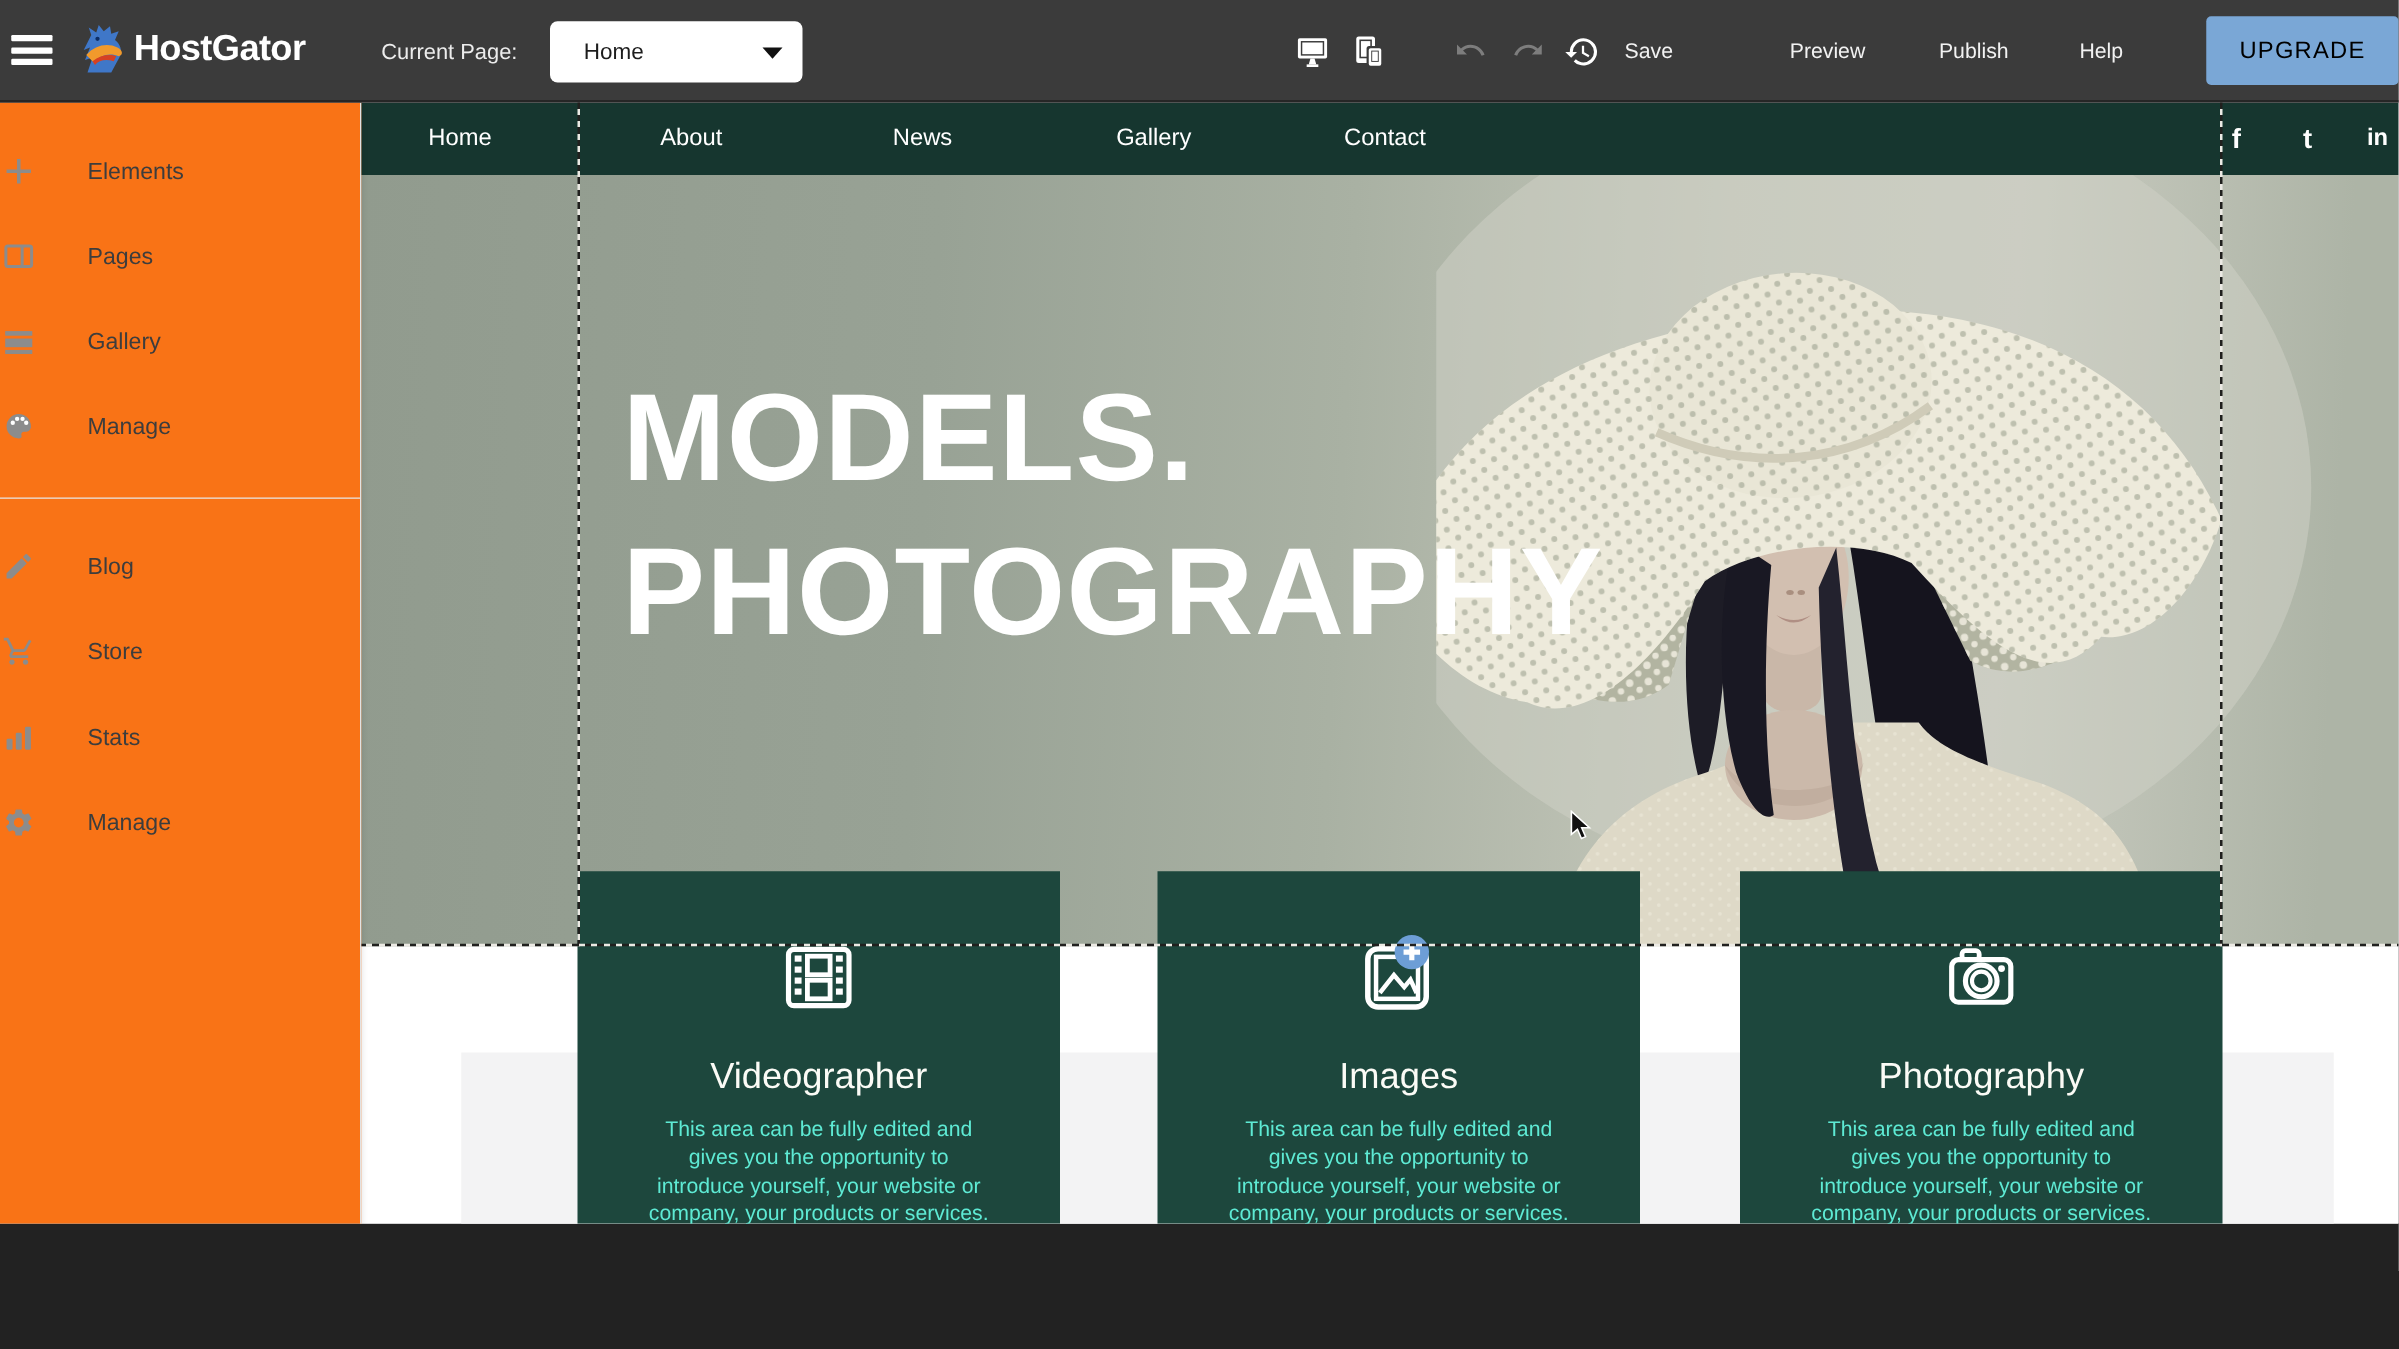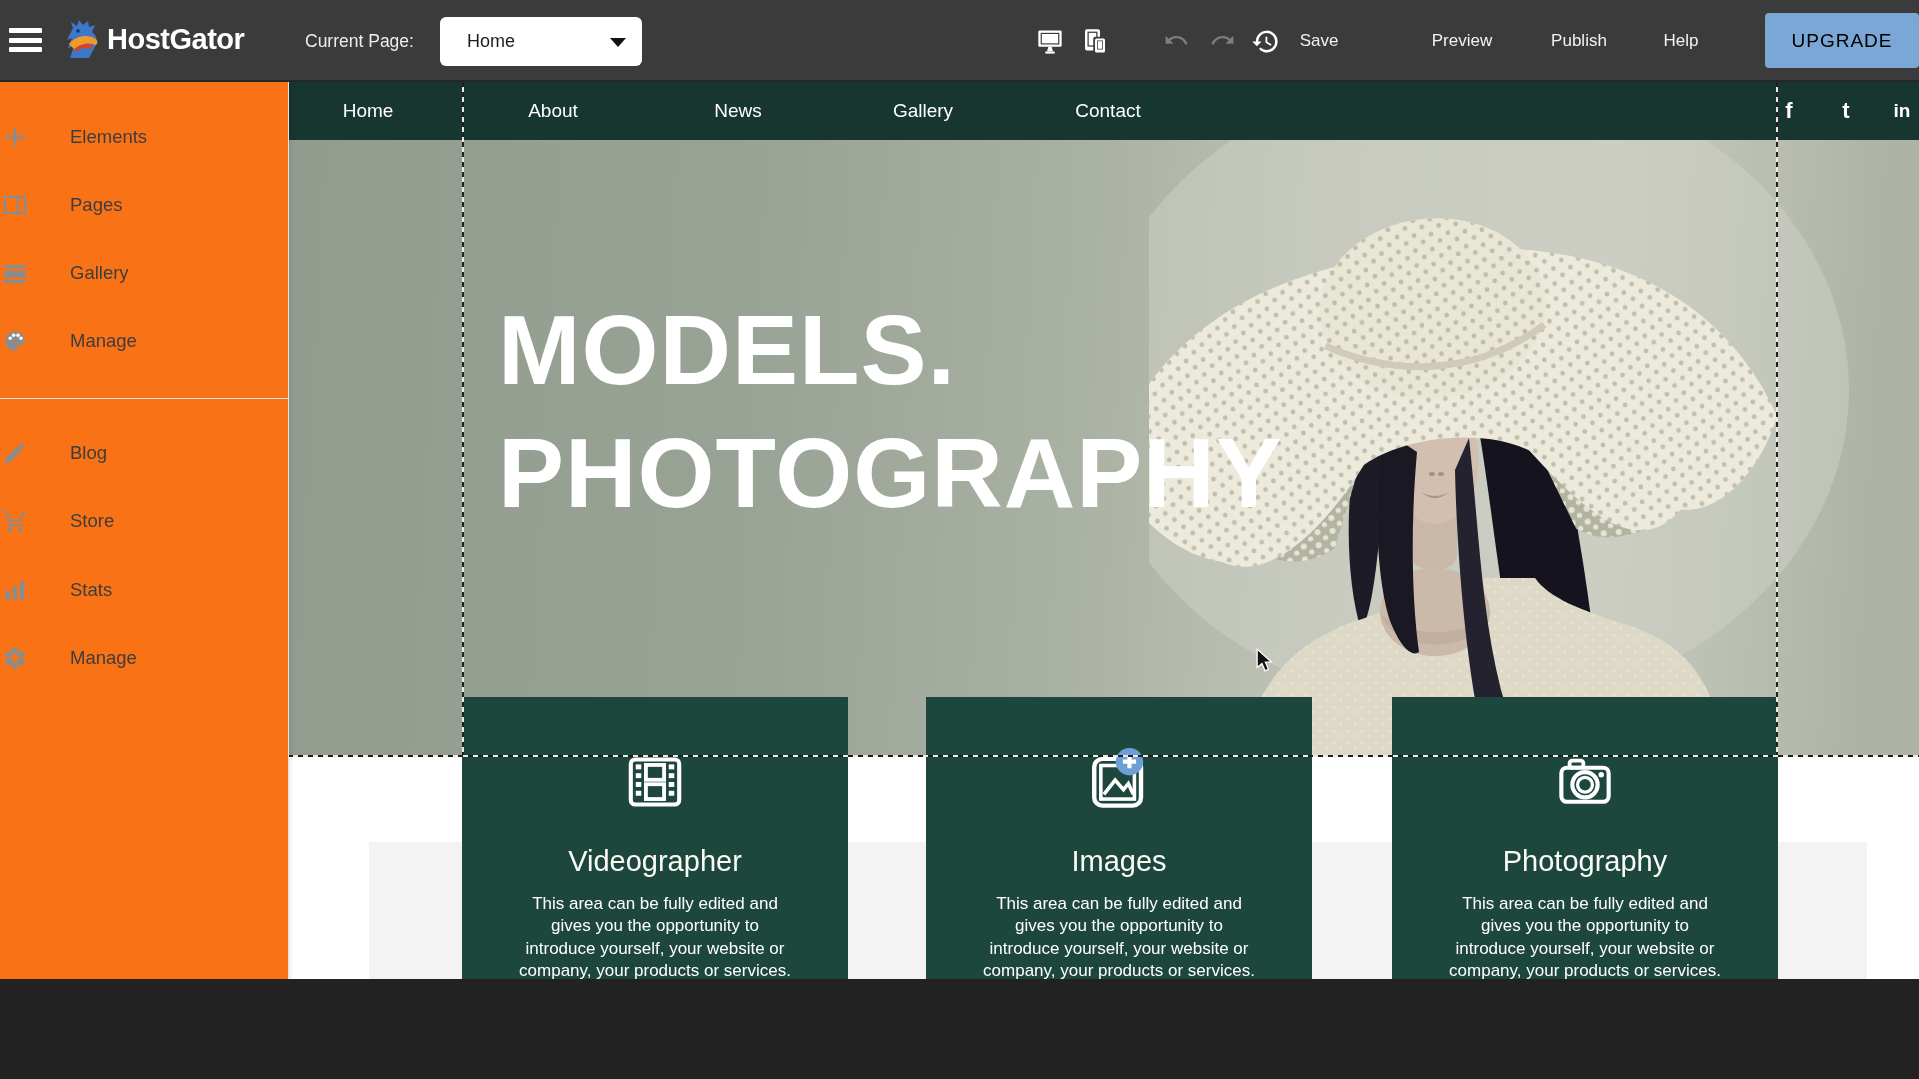--- a/index.html
+++ b/index.html
@@ -45,21 +45,21 @@
   .hero-title{position:absolute;left:210px;top:148px;color:#fff;font-size:99px;font-weight:700;
               letter-spacing:1px;line-height:123px;white-space:pre;}
   .model{position:absolute;left:861px;top:0;width:770px;height:617px;}
 
   .gray-section{position:absolute;left:81px;top:760px;width:1498px;height:237px;background:#f3f3f4;}
 
   .card{position:absolute;top:615px;width:386px;height:500px;background:#1d473d;
         display:flex;flex-direction:column;align-items:center;cursor:pointer;}
   .card .cicon{margin-top:52px;width:66px;height:66px;overflow:visible;}
   .card .ctitle{margin-top:30px;font-size:29px;color:#fbfbf6;}
-  .card .cbody{margin-top:15px;text-align:center;font-size:17px;line-height:22.4px;color:#ffffff;}
+  .card .cbody{margin-top:15px;text-align:center;font-size:17px;line-height:22.4px;color:#5eead4;}
 
   
   .ants-v{position:absolute;width:2px;z-index:20;
           background:repeating-linear-gradient(180deg,#20201e 0 5px,#eceae4 5px 10px);}
   .ants-h{position:absolute;height:2px;z-index:20;
           background:repeating-linear-gradient(90deg,#20201e 0 5px,#eceae4 5px 10px);}
 
   .cursor{position:absolute;left:1253px;top:648px;z-index:60;}
 </style>
 </head>

